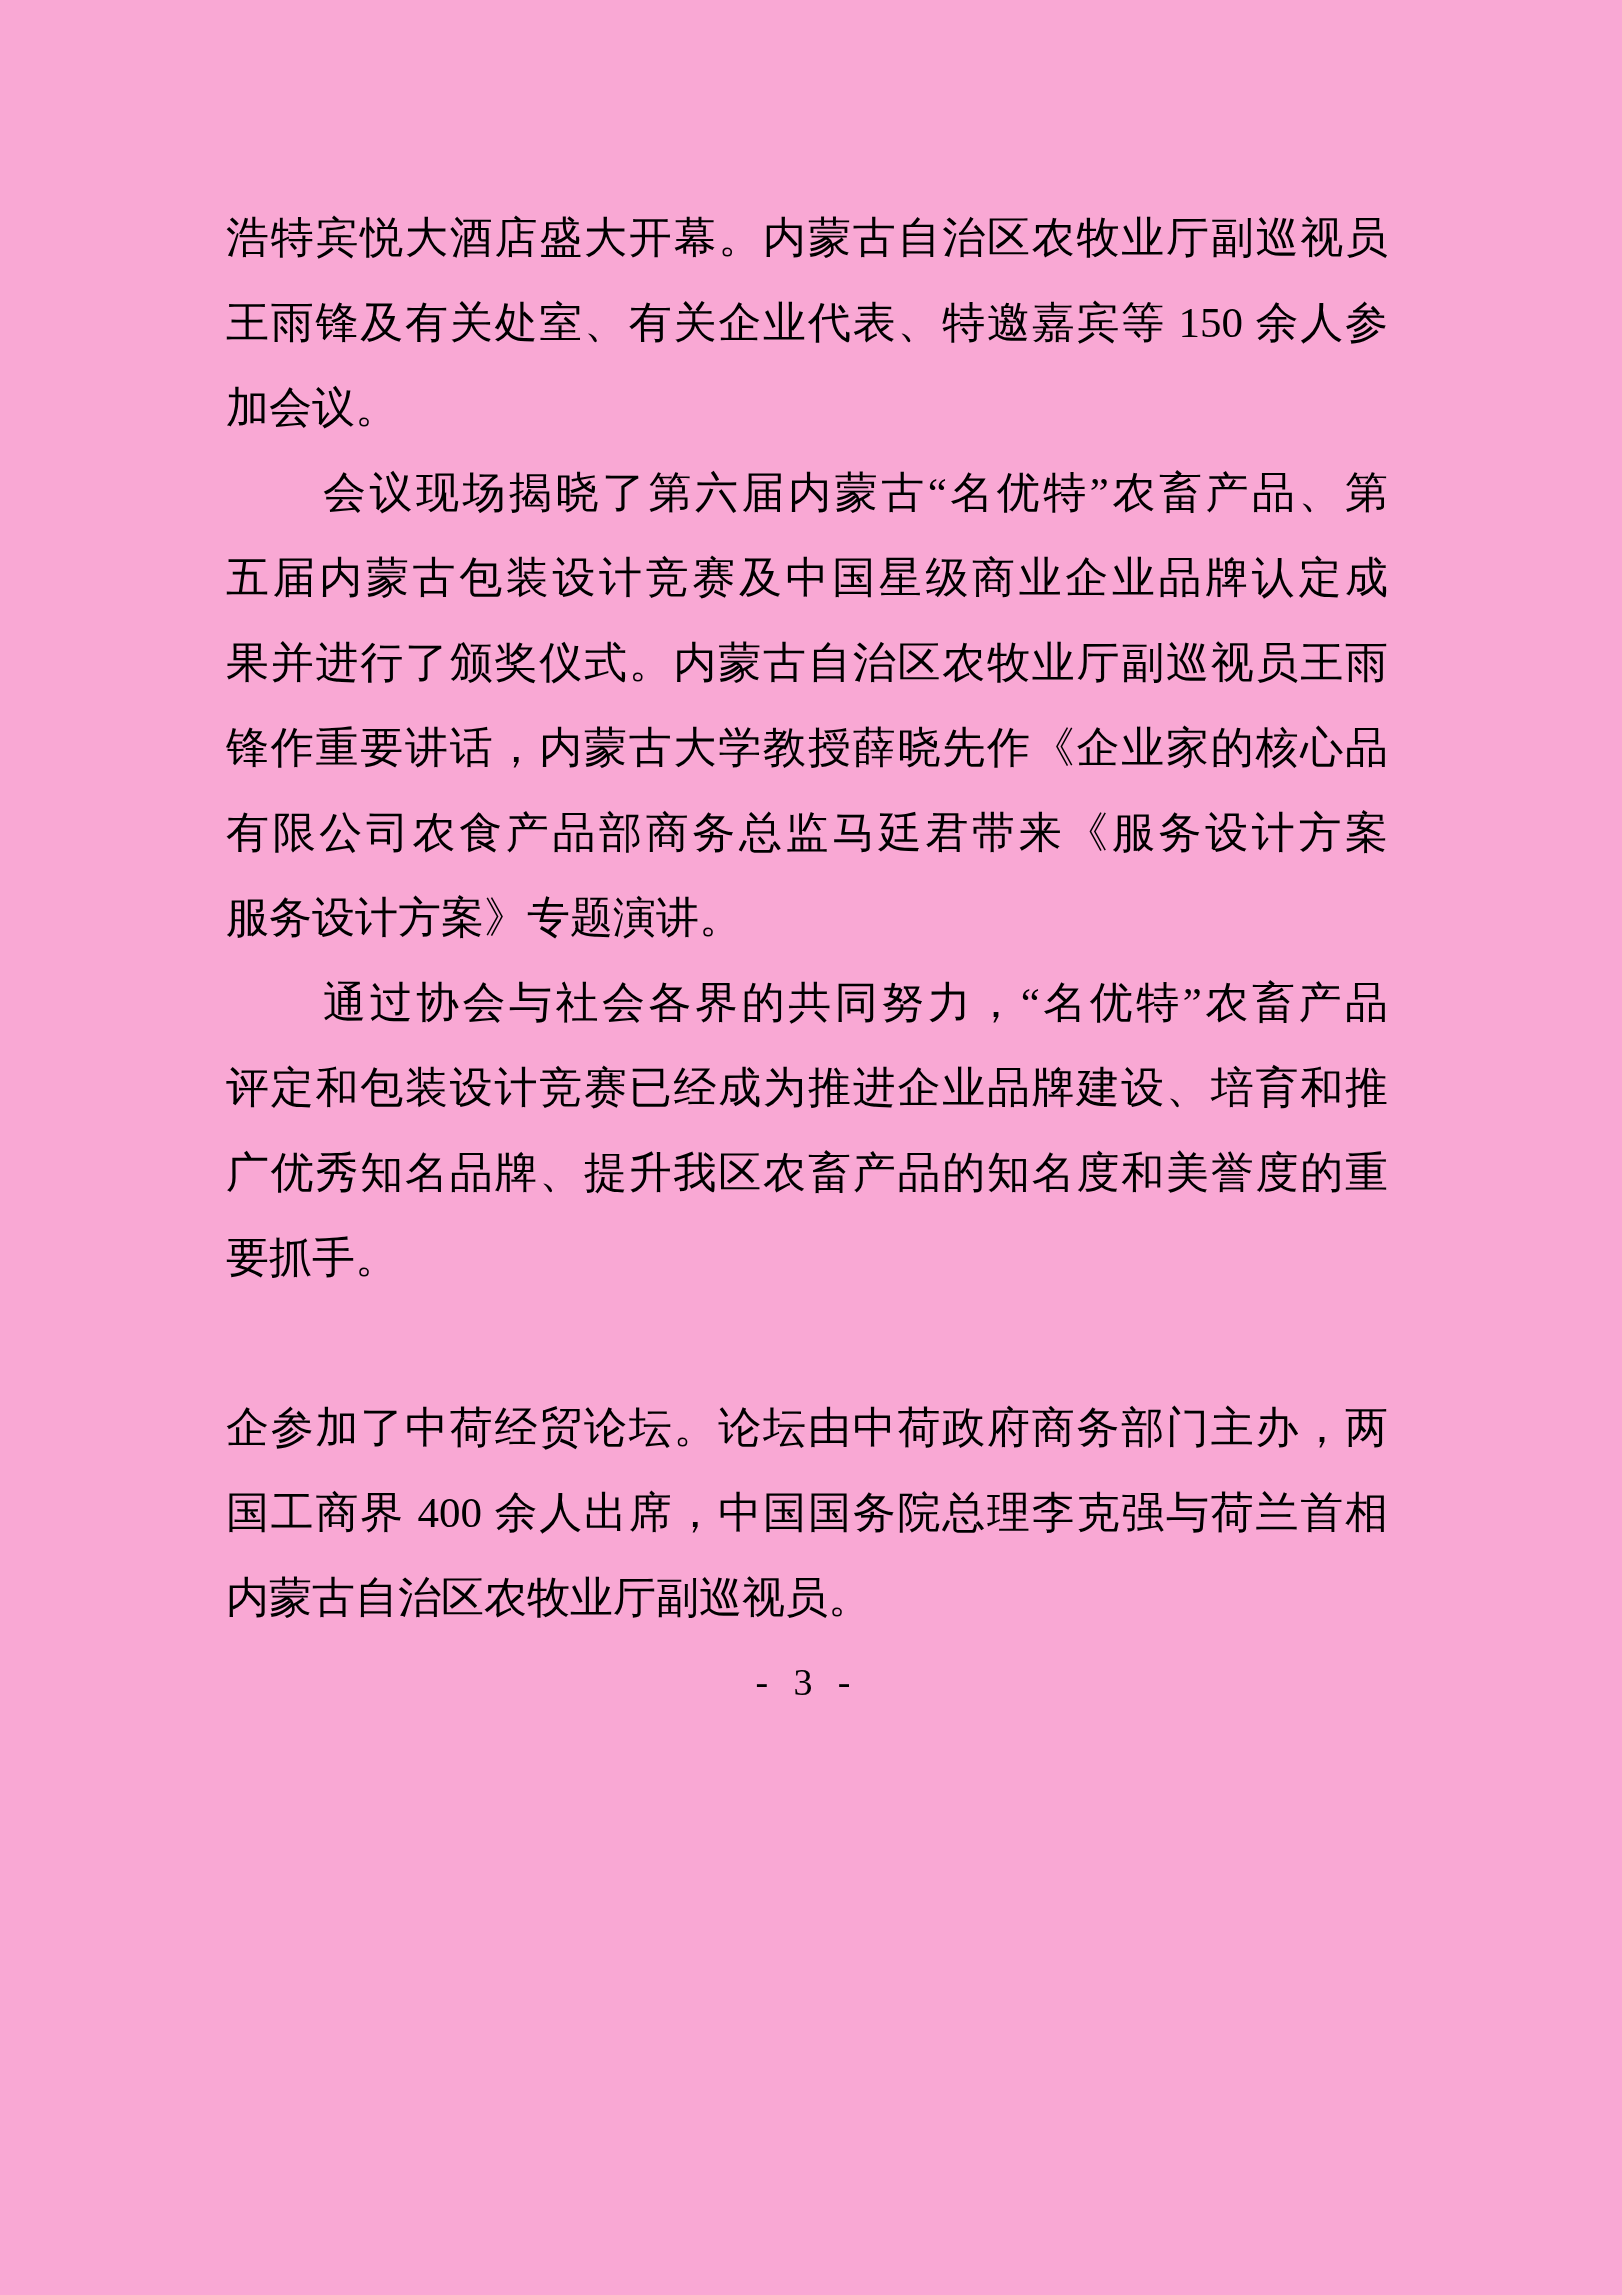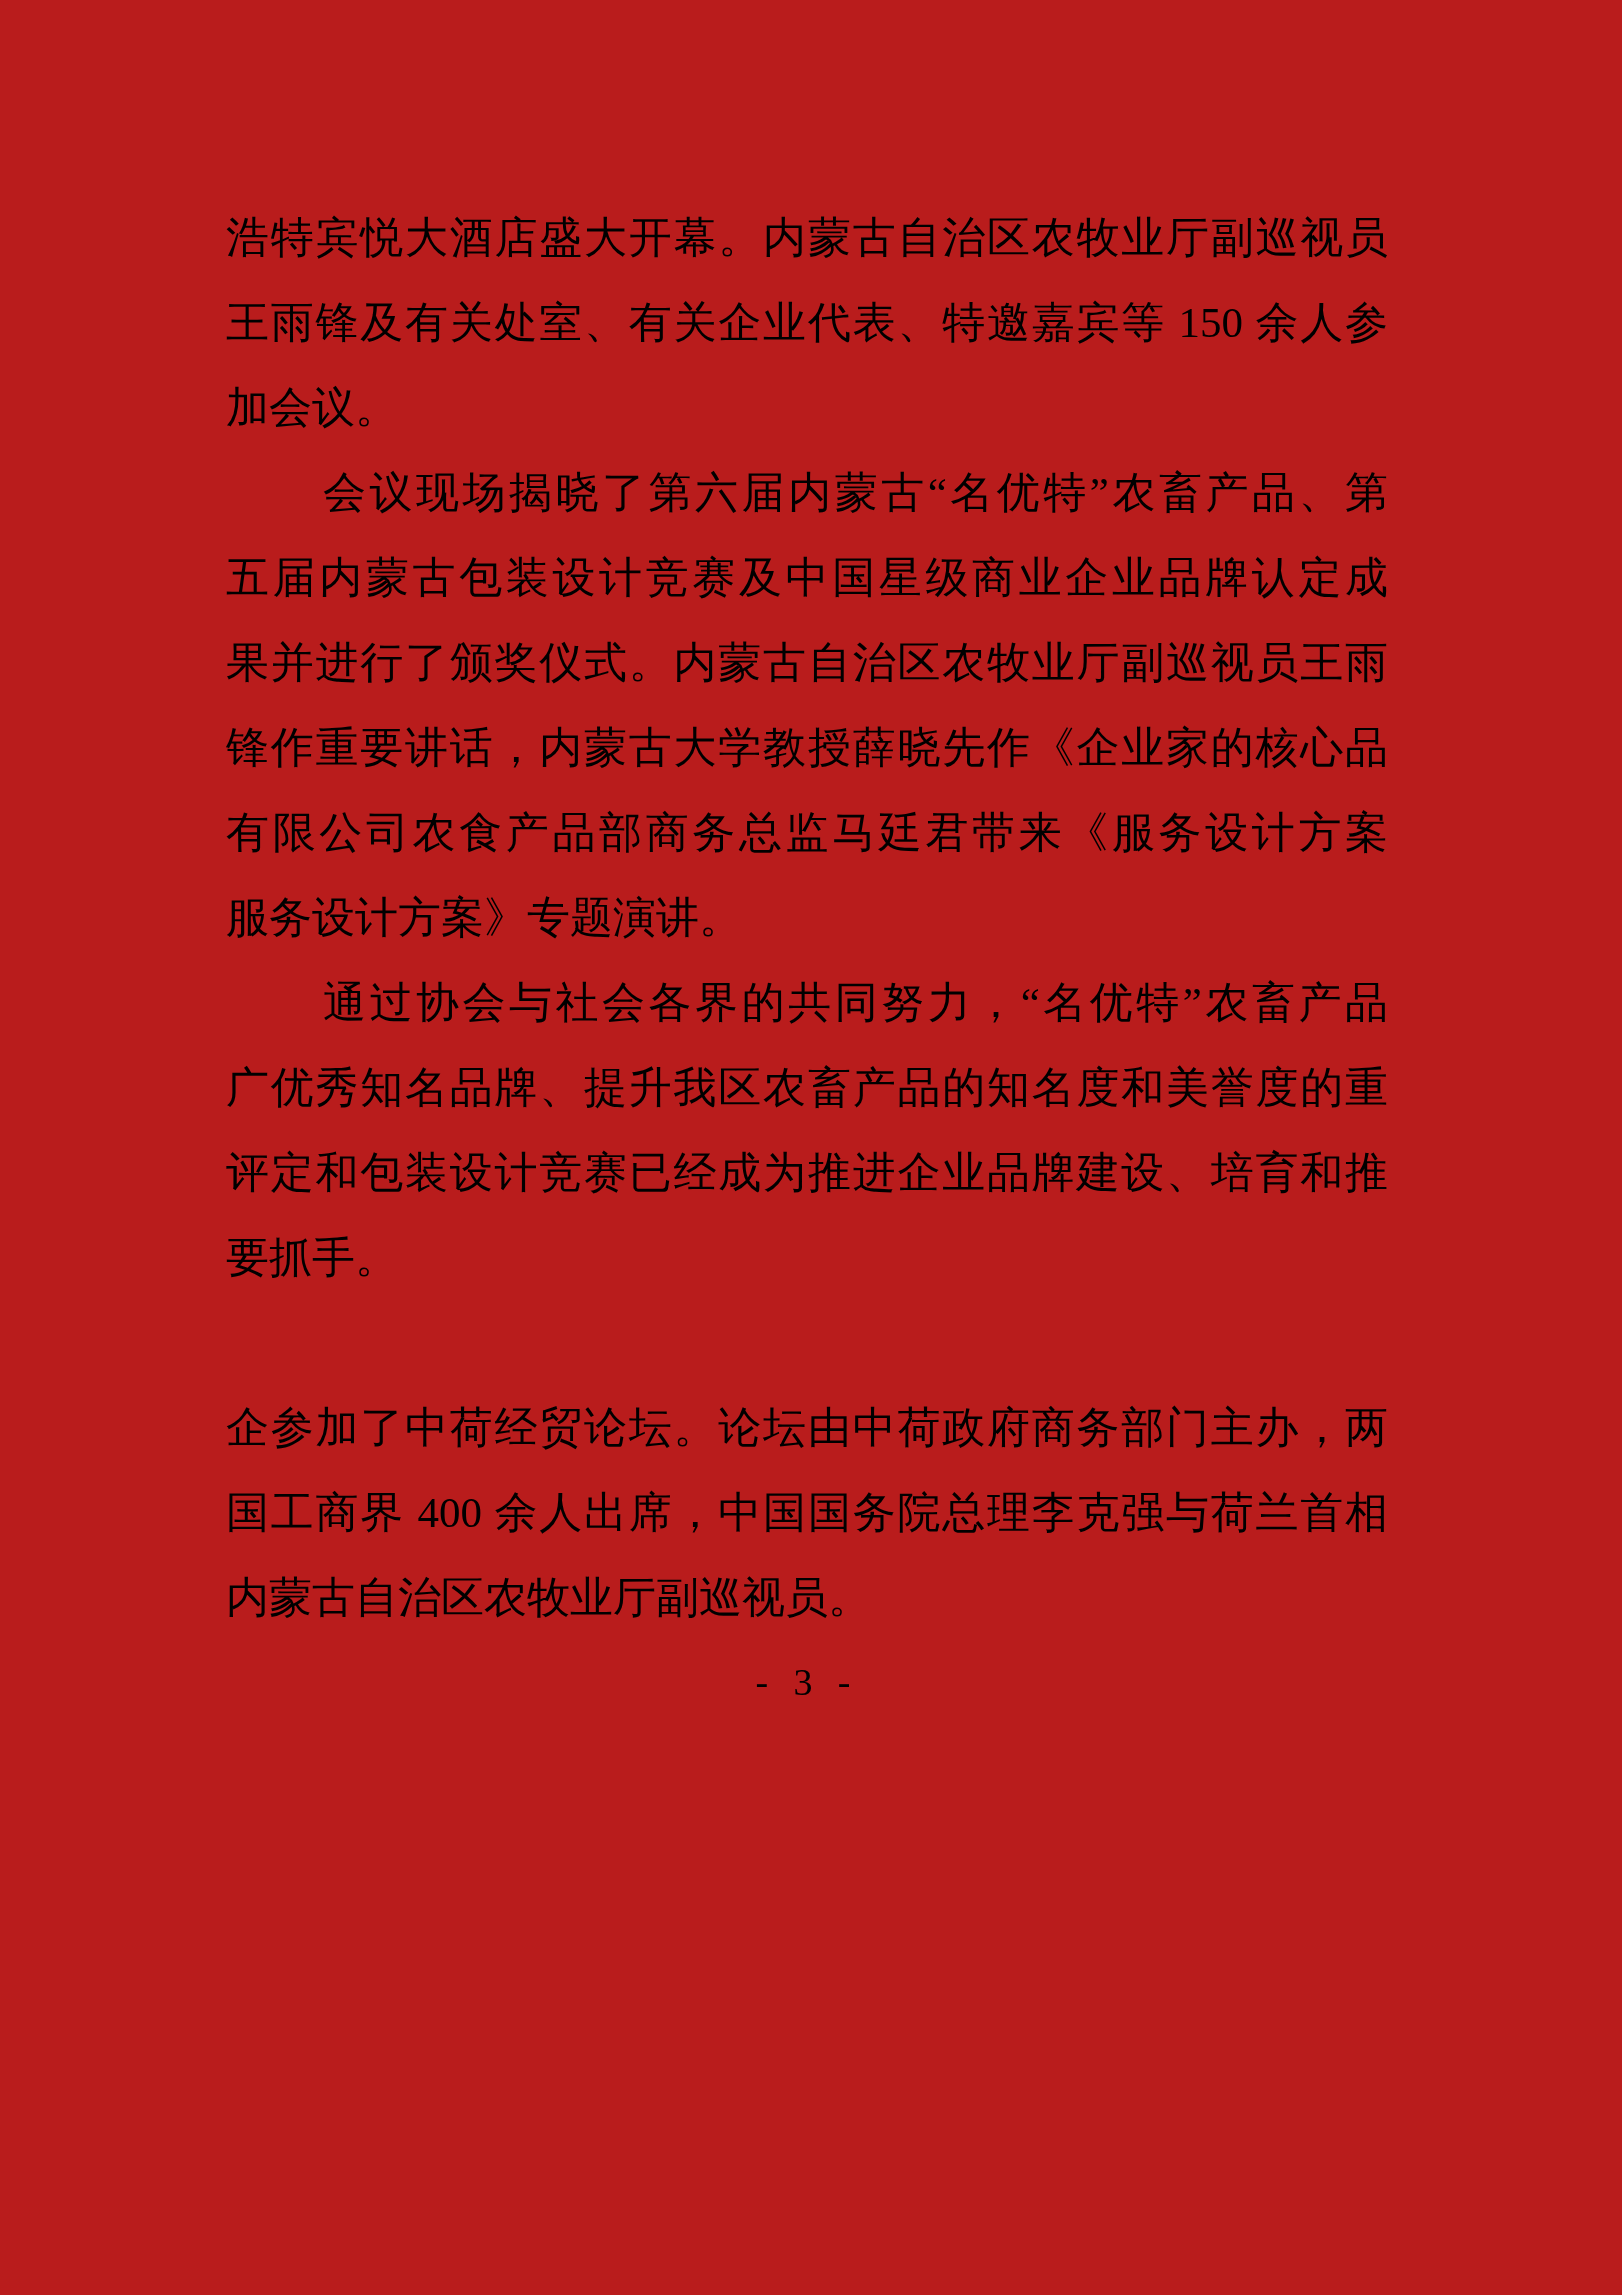--- a/index.html
+++ b/index.html
@@ -8,21 +8,21 @@
     height: 2295px;
     background: #ffffff;
     color: #000000;
     position: relative;
     overflow: hidden;
     font-family: "Liberation Serif", "DejaVu Serif", serif;
   }
   .page {
     position: absolute;
     inset: 0;
-    background: #b91c1c;
+    background: #f9a8d4;
   }
   .content {
     position: absolute;
     left: 226px;
     top: 195px;
     width: 1162px;
   }
   
   .line {
     height: 85px;
@@ -73,22 +73,22 @@
         <div class="line first">会议现场揭晓了第六届内蒙古“名优特”农畜产品、第</div>
         <div class="line">五届内蒙古包装设计竞赛及中国星级商业企业品牌认定成</div>
         <div class="line">果并进行了颁奖仪式。内蒙古自治区农牧业厅副巡视员王雨</div>
         <div class="line">锋作重要讲话，内蒙古大学教授薛晓先作《企业家的核心品</div>
         <div class="line">有限公司农食产品部商务总监马廷君带来《服务设计方案</div>
         <div class="line last">服务设计方案》专题演讲。</div>
       </section>
 
     <section class="para indented">
         <div class="line first">通过协会与社会各界的共同努力，“名优特”农畜产品</div>
+        <div class="line">评定和包装设计竞赛已经成为推进企业品牌建设、培育和推</div>
         <div class="line">广优秀知名品牌、提升我区农畜产品的知名度和美誉度的重</div>
-        <div class="line">评定和包装设计竞赛已经成为推进企业品牌建设、培育和推</div>
         <div class="line last">要抓手。</div>
       </section>
 
 
     <section class="para indented spaced">
         <div class="line">企参加了中荷经贸论坛。论坛由中荷政府商务部门主办，两</div>
         <div class="line">国工商界 400 余人出席，中国国务院总理李克强与荷兰首相</div>
         <div class="line last">内蒙古自治区农牧业厅副巡视员。</div>
       </section>
 

